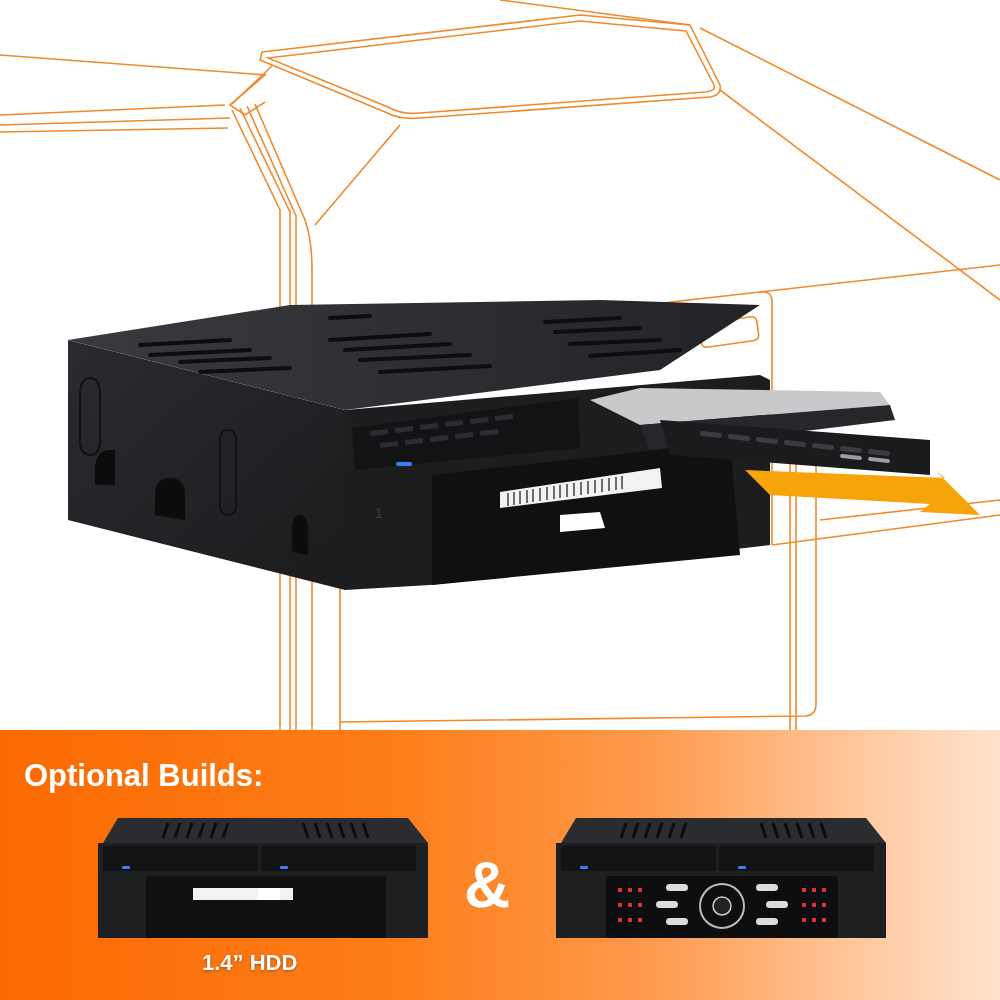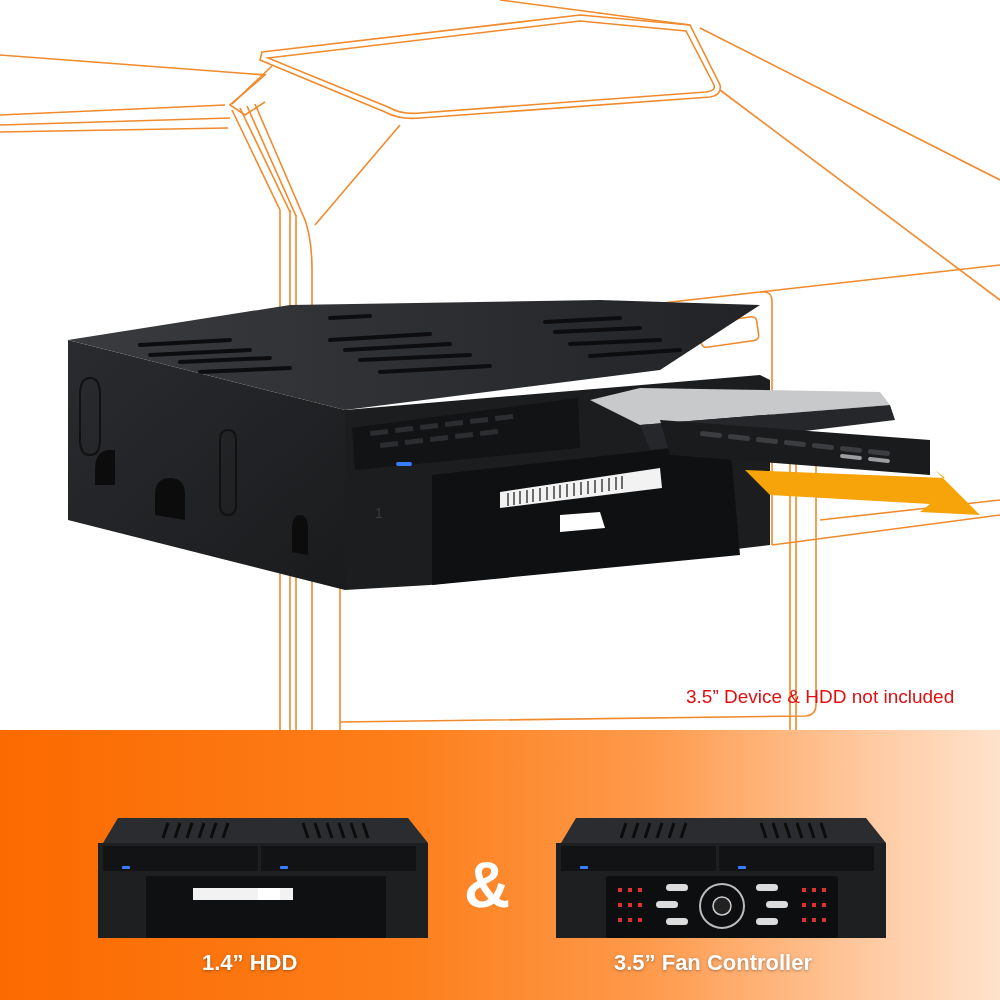--- a/index.html
+++ b/index.html
@@ -164,24 +164,24 @@
       <rect x="812" y="444" width="22" height="5" rx="2" transform="rotate(6 823 446)"></rect>
       <rect x="840" y="447" width="22" height="5" rx="2" transform="rotate(6 851 449)"></rect>
       <rect x="868" y="450" width="22" height="5" rx="2" transform="rotate(6 879 452)"></rect>
       <rect x="840" y="455" width="22" height="4" rx="2" fill="#9c9da0" transform="rotate(6 851 457)"></rect>
       <rect x="868" y="458" width="22" height="4" rx="2" fill="#9c9da0" transform="rotate(6 879 460)"></rect>
     </g>
 
     <polygon points="745,470 945,478 935,470 980,515 920,512 930,504 770,495" fill="#f7a40a"></polygon>
   </svg>
 
-  <div class="note">3.5” Device &amp; HDD not included</div>
 </div>
 
 <div class="bottom">
+  <div class="builds-title">Optional Builds:</div>
 
   <svg class="mini" style="left:98px;top:88px" width="335" height="125" viewBox="0 0 335 125">
     <polygon points="20,0 310,0 330,25 5,25" fill="#2b2c2f"></polygon>
     <g stroke="#0c0c0d" stroke-width="3">
       <line x1="70" y1="5" x2="65" y2="20"></line>
         <line x1="82" y1="5" x2="77" y2="20"></line>
         <line x1="94" y1="5" x2="89" y2="20"></line>
       <line x1="106" y1="5" x2="101" y2="20"></line>
         <line x1="118" y1="5" x2="113" y2="20"></line>
         <line x1="130" y1="5" x2="125" y2="20"></line>
@@ -251,14 +251,13 @@
       <rect x="110" y="66" width="22" height="7" rx="3.5"></rect>
         <rect x="100" y="83" width="22" height="7" rx="3.5"></rect>
         <rect x="110" y="100" width="22" height="7" rx="3.5"></rect>
       <rect x="200" y="66" width="22" height="7" rx="3.5"></rect>
         <rect x="210" y="83" width="22" height="7" rx="3.5"></rect>
         <rect x="200" y="100" width="22" height="7" rx="3.5"></rect>
     </g>
     <circle cx="166" cy="88" r="22" fill="none" stroke="#bbbbbb" stroke-width="2"></circle>
     <circle cx="166" cy="88" r="9" fill="#222" stroke="#ccc" stroke-width="1.5"></circle>
   </svg>
-  <div class="card-label" style="left:614px;top:220px">3.5” Fan Controller</div>
 </div>
 
 </body></html>

